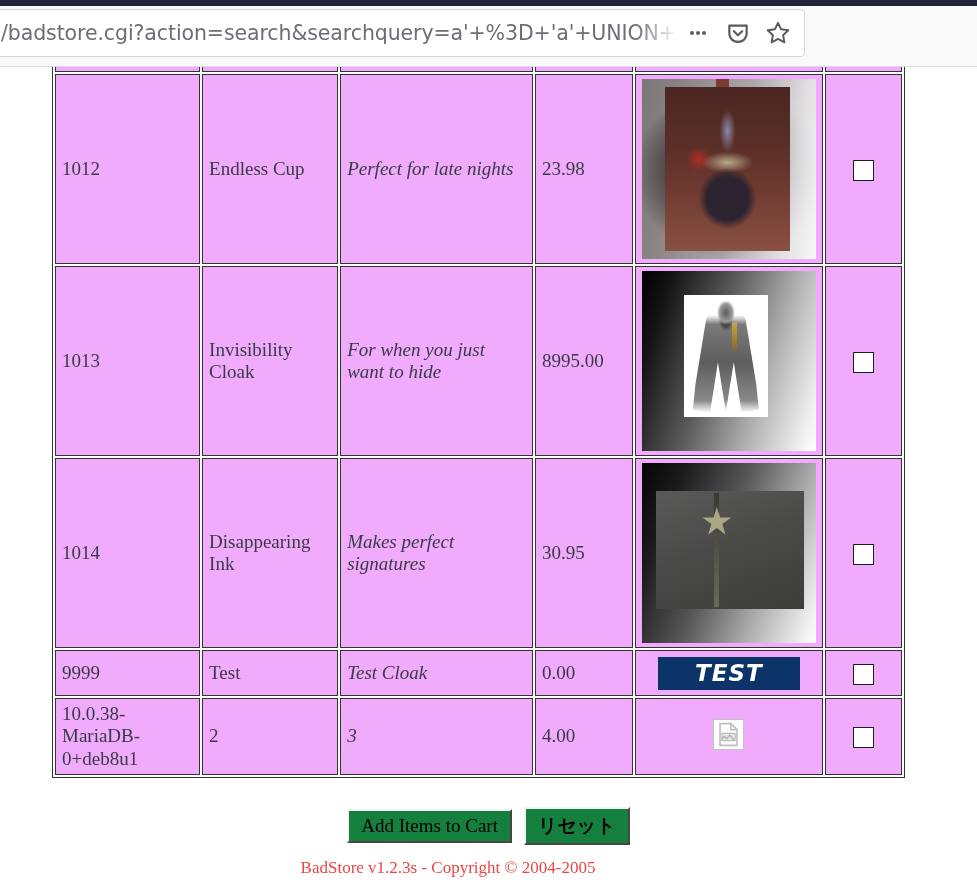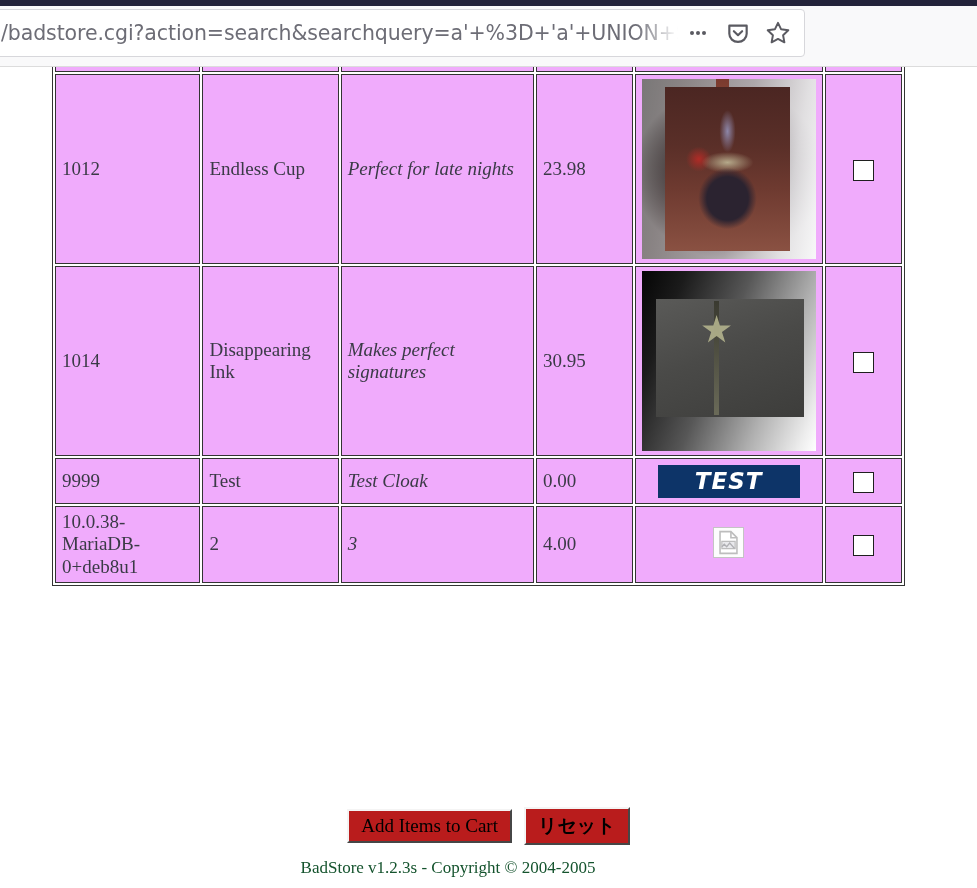--- a/index.html
+++ b/index.html
@@ -198,42 +198,42 @@
 
   
   #form-buttons {
     position: absolute;
     top: 740px; left: 0;
     width: 977px;
     text-align: center;
   }
   .form-button {
     display: inline-block;
-    background: #b91c1c;
+    background: #15803d;
     border: 2px outset #cfcfcf;
     border-top-color: #f4f4f4;
     border-left-color: #f4f4f4;
     border-right-color: #9a9a9a;
     border-bottom-color: #9a9a9a;
     padding: 4px 12px;
     margin: 0 4px;
     font-family: "Liberation Serif", "DejaVu Serif", serif;
     font-size: 19px;
     color: #000000;
     cursor: default;
   }
   .form-button.jp { font-family: "DejaVu Sans", "Liberation Sans", sans-serif; font-weight: bold; }
 
   #footer-text {
     position: absolute;
     top: 791px; left: 0;
     width: 896px;
     text-align: center;
     font-size: 17px;
-    color: #14532d;
+    color: #ef4444;
     font-family: "Liberation Serif", "DejaVu Serif", serif;
   }
 </style>
 </head>
 <body>
 
 <div id="browser-chrome">
   <div id="titlebar-strip"></div>
 
   <div id="urlbar">
@@ -287,20 +287,37 @@
           <div class="prod-img img-cauldron">
             <div class="pillar"></div>
               <div class="photo"></div>
           </div>
         </td>
         <td class="col-check">
           <span class="checkbox"></span>
         </td>
       </tr>
 
+      <tr class="row-tall">
+        <td class="col-sku">1013</td>
+        <td class="col-name">Invisibility Cloak</td>
+        <td class="col-desc">For when you just want to hide</td>
+        <td class="col-price">8995.00</td>
+        <td class="col-img">
+          <div class="prod-img img-cloak">
+            <div class="photo">
+                <div class="figure"></div>
+                <div class="clasp"></div>
+              </div>
+          </div>
+        </td>
+        <td class="col-check">
+          <span class="checkbox"></span>
+        </td>
+      </tr>
 
       <tr class="row-tall">
         <td class="col-sku">1014</td>
         <td class="col-name">Disappearing Ink</td>
         <td class="col-desc">Makes perfect signatures</td>
         <td class="col-price">30.95</td>
         <td class="col-img">
           <div class="prod-img img-wand">
             <div class="photo"></div>
               <div class="stick"></div>

